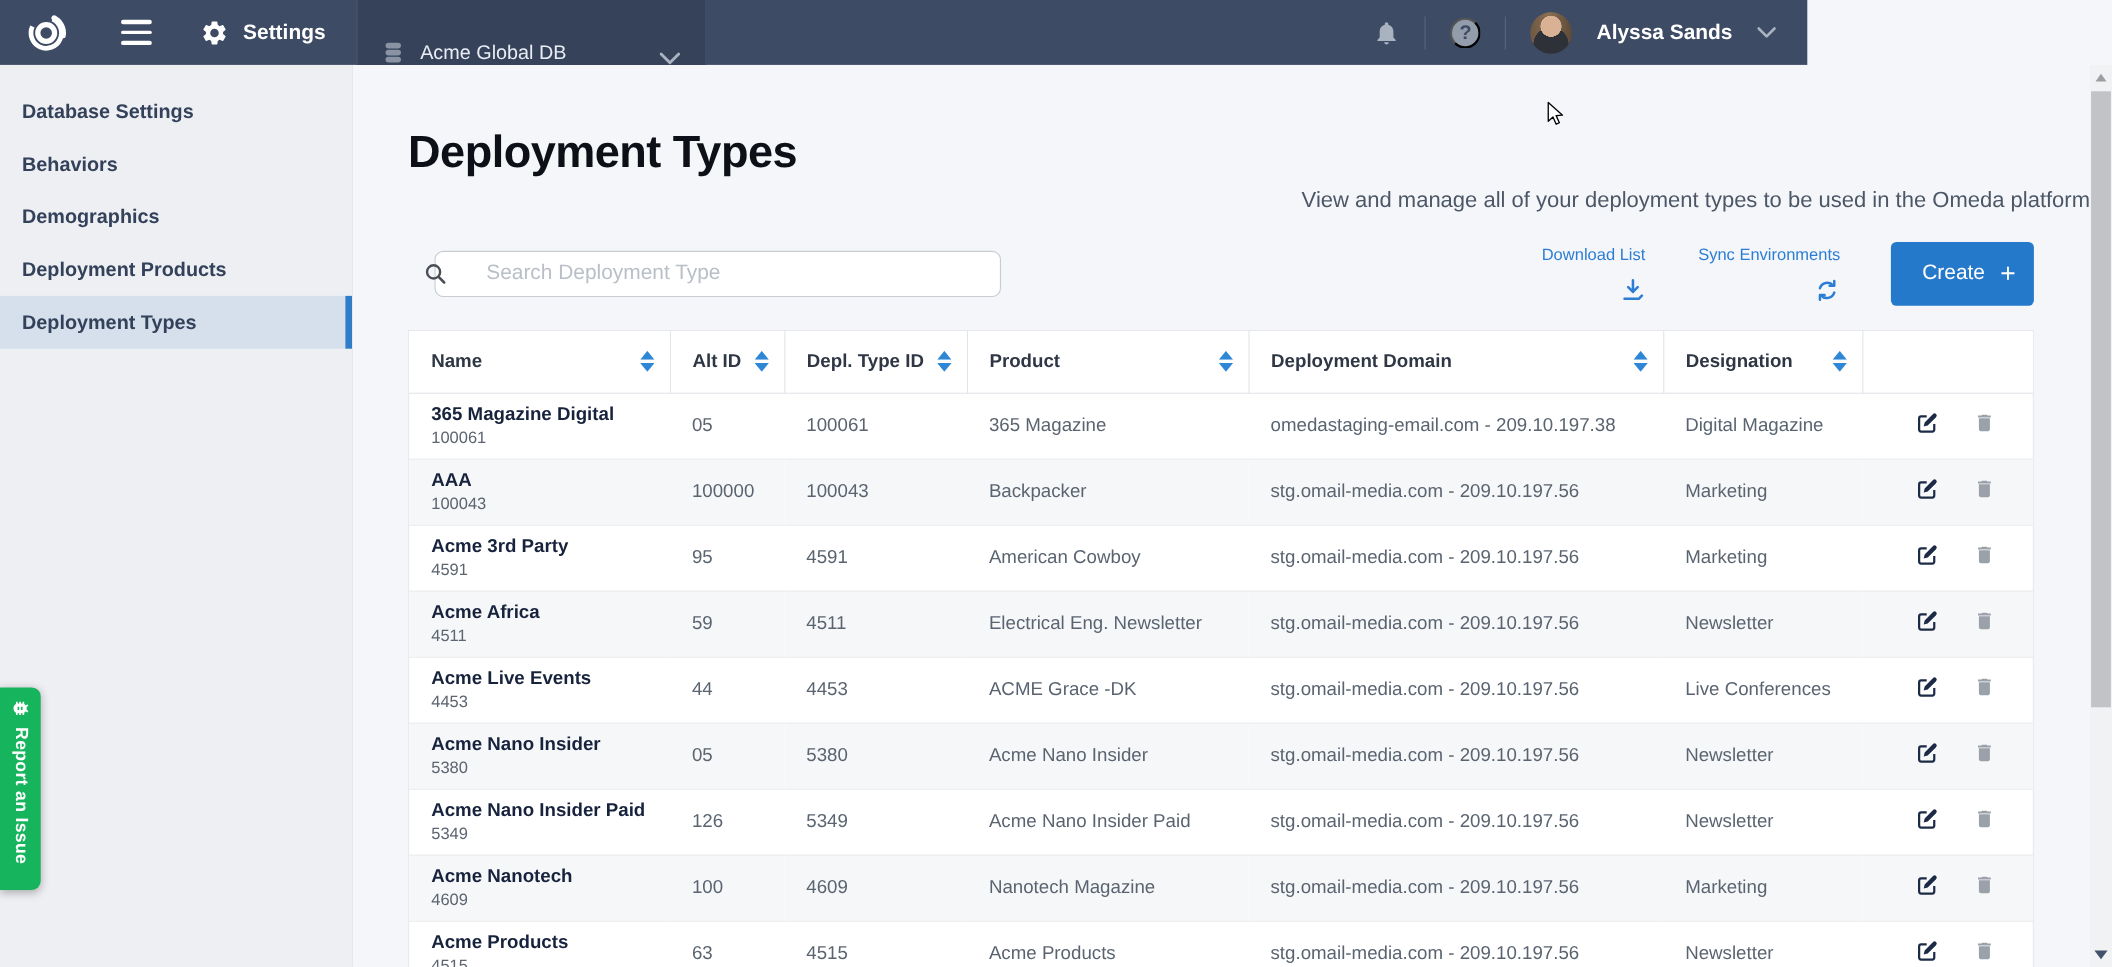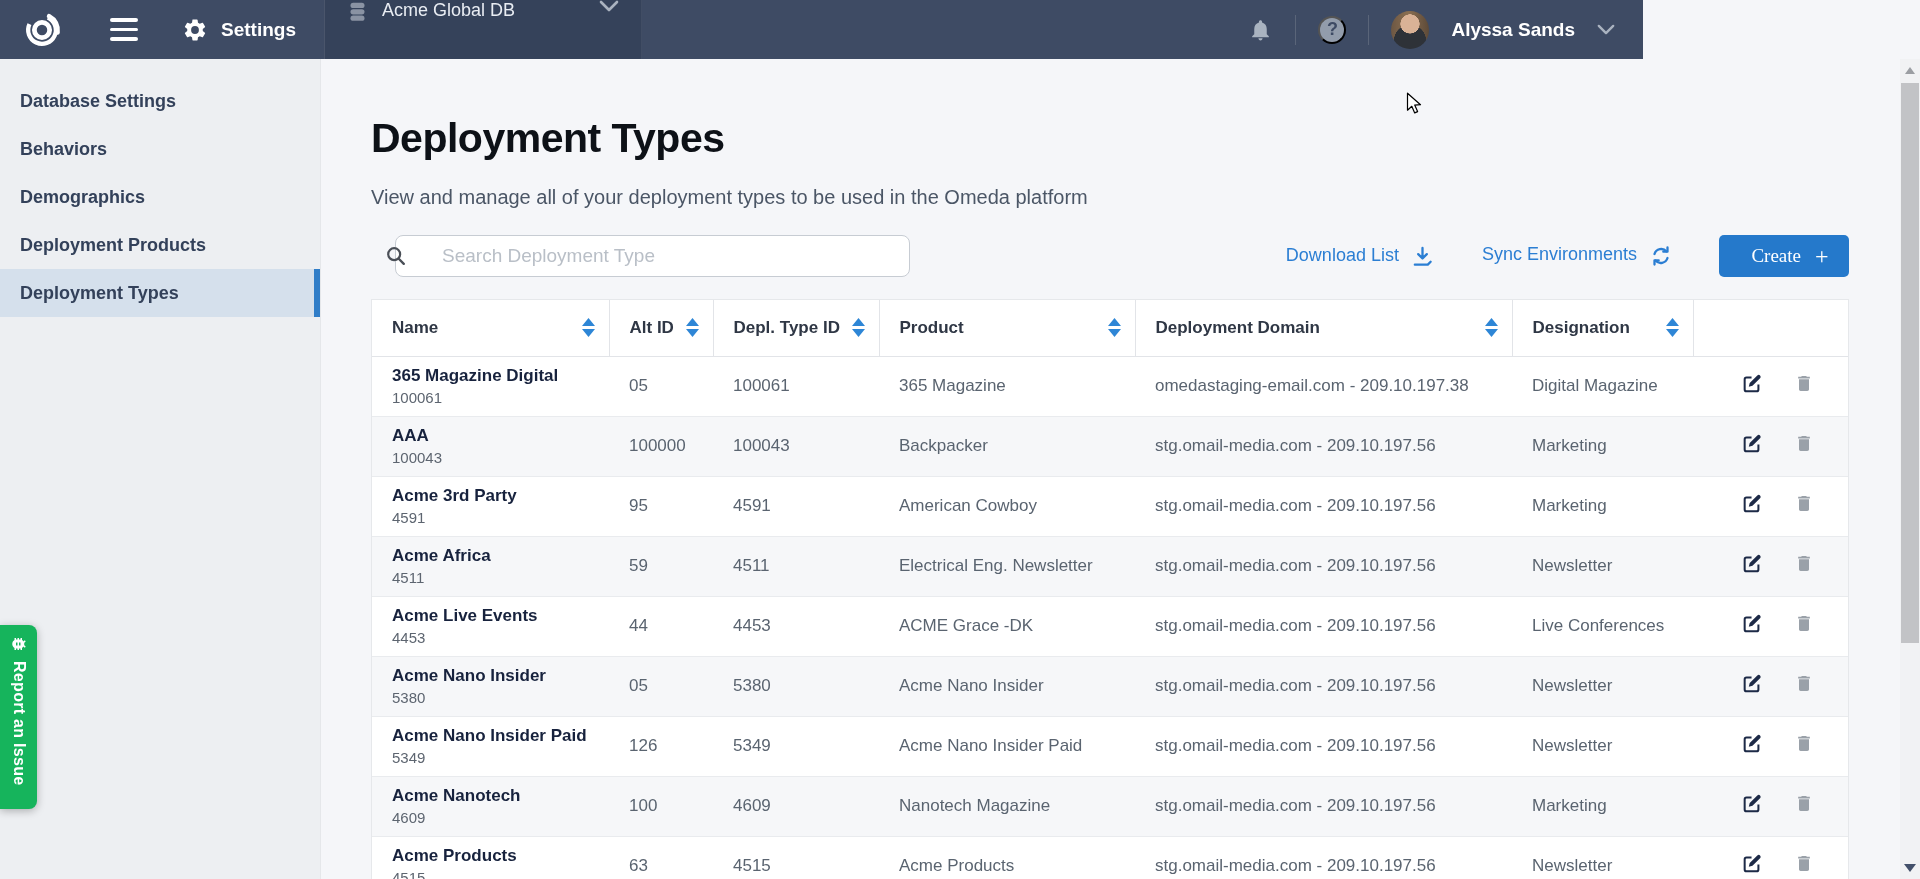--- a/index.html
+++ b/index.html
@@ -11,21 +11,21 @@
             background:#3e4b64; display:flex; align-items:center; z-index:30; }
   .nav-left { display:flex; align-items:center; height:100%; }
   .logo { width:44px; height:44px; margin-left:20px; display:flex; align-items:center; justify-content:center; cursor:pointer; }
   .hamburger { margin-left:40px; background:none; border:none; cursor:pointer;
                display:flex; flex-direction:column; gap:6px; padding:6px; }
   .hamburger span { display:block; width:28px; height:3.5px; background:#fff; border-radius:2px; }
   .nav-settings { display:flex; align-items:center; gap:13px; margin-left:38px; margin-right:28px; cursor:pointer; }
   .nav-settings .label { color:#fff; font-size:19px; font-weight:700; }
   .db-selector { height:59px; width:318px; background:#35425a;
                  border-left:1px solid rgba(255,255,255,0.10); border-right:1px solid rgba(255,255,255,0.06);
-                 display:flex; align-items:flex-start; padding:0 22px; gap:14px; cursor:pointer; }
+                 display:flex; align-items:flex-end; padding:0 22px; gap:14px; cursor:pointer; }
   .db-selector .label { color:#e9edf3; font-size:18px; font-weight:400; }
   .db-selector .chev { margin-left:auto; }
   .nav-right { margin-left:auto; display:flex; align-items:center; gap:22px; padding-right:28px; }
   .nav-divider { width:1px; height:30px; background:#5a6579; }
   .icon-plain { background:none; border:none; cursor:pointer; display:flex; align-items:center; }
   .help-circle { width:28px; height:28px; border-radius:50%; background:#929cab; color:#3e4b64;
                  font-size:18px; font-weight:700; display:flex; align-items:center; justify-content:center; cursor:pointer; }
   .avatar { width:38px; height:38px; border-radius:50%; cursor:pointer; overflow:hidden;
             background:
               radial-gradient(circle at 50% 34%, #d9b296 0 30%, rgba(0,0,0,0) 31%),
@@ -50,36 +50,36 @@
                   background:#16b45c; border-radius:0 8px 8px 0; z-index:40; cursor:pointer;
                   box-shadow:0 2px 8px rgba(0,0,0,0.28);
                   display:flex; flex-direction:column; align-items:center; padding-top:10px; gap:8px; }
   .report-issue .bug { transform:rotate(90deg); }
   .report-issue .label { writing-mode:vertical-rl; color:#fff; font-size:16px; font-weight:700; letter-spacing:0.3px; }
 
   
   .main { position:absolute; top:59px; left:321px; right:20px; bottom:0;
           padding:56px 0 0 50px; }
   .page-title { font-size:41px; font-weight:800; color:#0d1117; letter-spacing:-0.5px; }
-  .page-subtitle { margin-top:24px; font-size:20px; color:#4b5666; }
+  .page-subtitle { margin-top:9px; font-size:20px; color:#4b5666;text-align:right; }
 
   .controls { margin-top:26px; display:flex; align-items:center; width:1478px; }
   .search-box { position:relative; width:539px; height:42px;padding-left:24px; }
   .search-box input { width:100%; height:100%; border:1px solid #c7ccd3; border-radius:8px;
                       background:#fff; padding:0 14px 0 46px; font-size:19px; color:#333;
                       font-family:"Liberation Sans", sans-serif; outline:none; }
   .search-box input::placeholder { color:#b9bfc7; }
   .search-box .mag { position:absolute; left:14px; top:10px; }
-  .link-btn { display:flex; align-items:flex-start; gap:12px; background:none; border:none;
-              color:#2b7ed3; font-size:18px; cursor:pointer; font-family:"Liberation Sans", sans-serif; }
+  .link-btn { display:flex; align-items:flex-end; gap:12px; background:none; border:none;
+              color:#2b7ed3; font-size:15px; cursor:pointer; font-family:"Liberation Sans", sans-serif;flex-direction:column; }
   .dl-link { margin-left:auto; }
   .sync-link { margin-left:48px; }
-  .create-btn { margin-left:46px; width:130px; height:42px; background:#2579cb; color:#fff;
+  .create-btn { margin-left:46px; width:130px; height:58px; background:#2579cb; color:#fff;
                 border:none; border-radius:5px; font-size:19px; display:flex; align-items:center;
-                justify-content:center; gap:14px; cursor:pointer; font-family:Liberation Serif, serif;padding-left:12px; }
+                justify-content:center; gap:14px; cursor:pointer; font-family:Liberation Sans, sans-serif;padding-left:12px; }
   .create-btn .plus { font-size:24px; font-weight:400; line-height:1; }
 
   
   .table-wrap { margin-top:22px; width:1478px; background:#fff; border:1px solid #e6e8eb; border-bottom:none; }
   table { width:100%; border-collapse:collapse; table-layout:fixed; }
   col.c-name{width:237px} col.c-alt{width:104px} col.c-dtid{width:166px}
   col.c-prod{width:256px} col.c-dom{width:377px} col.c-des{width:181px} col.c-act{width:155px}
   thead th { height:56px; border-right:1px solid #e2e4e8; background:#fff;
              border-bottom:1px solid #e2e4e8; padding:0 14px 0 20px; }
   thead th.actions-col { border-right:none; }

